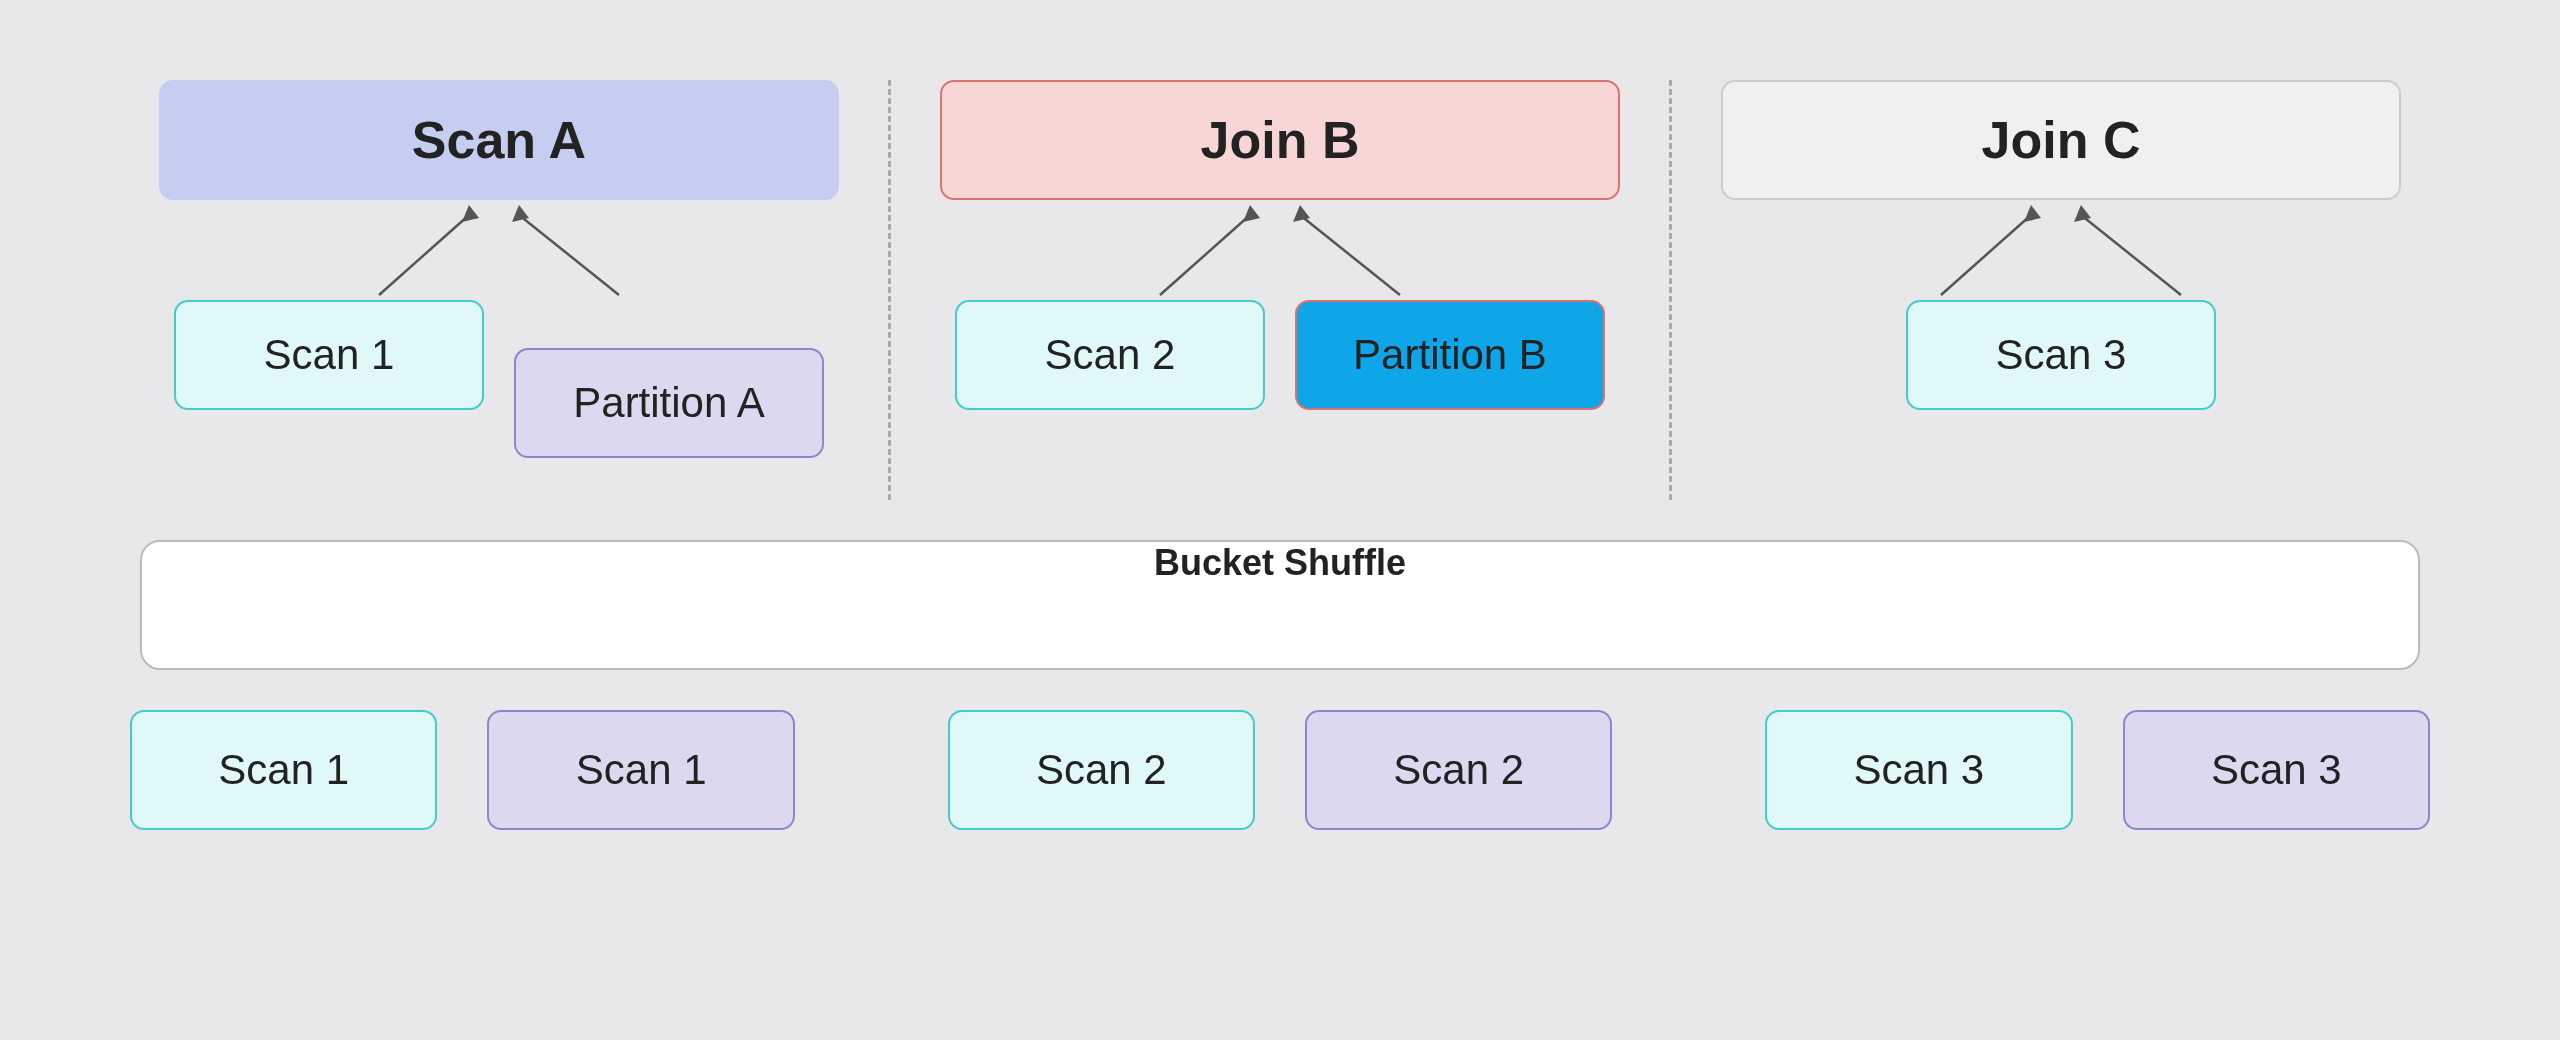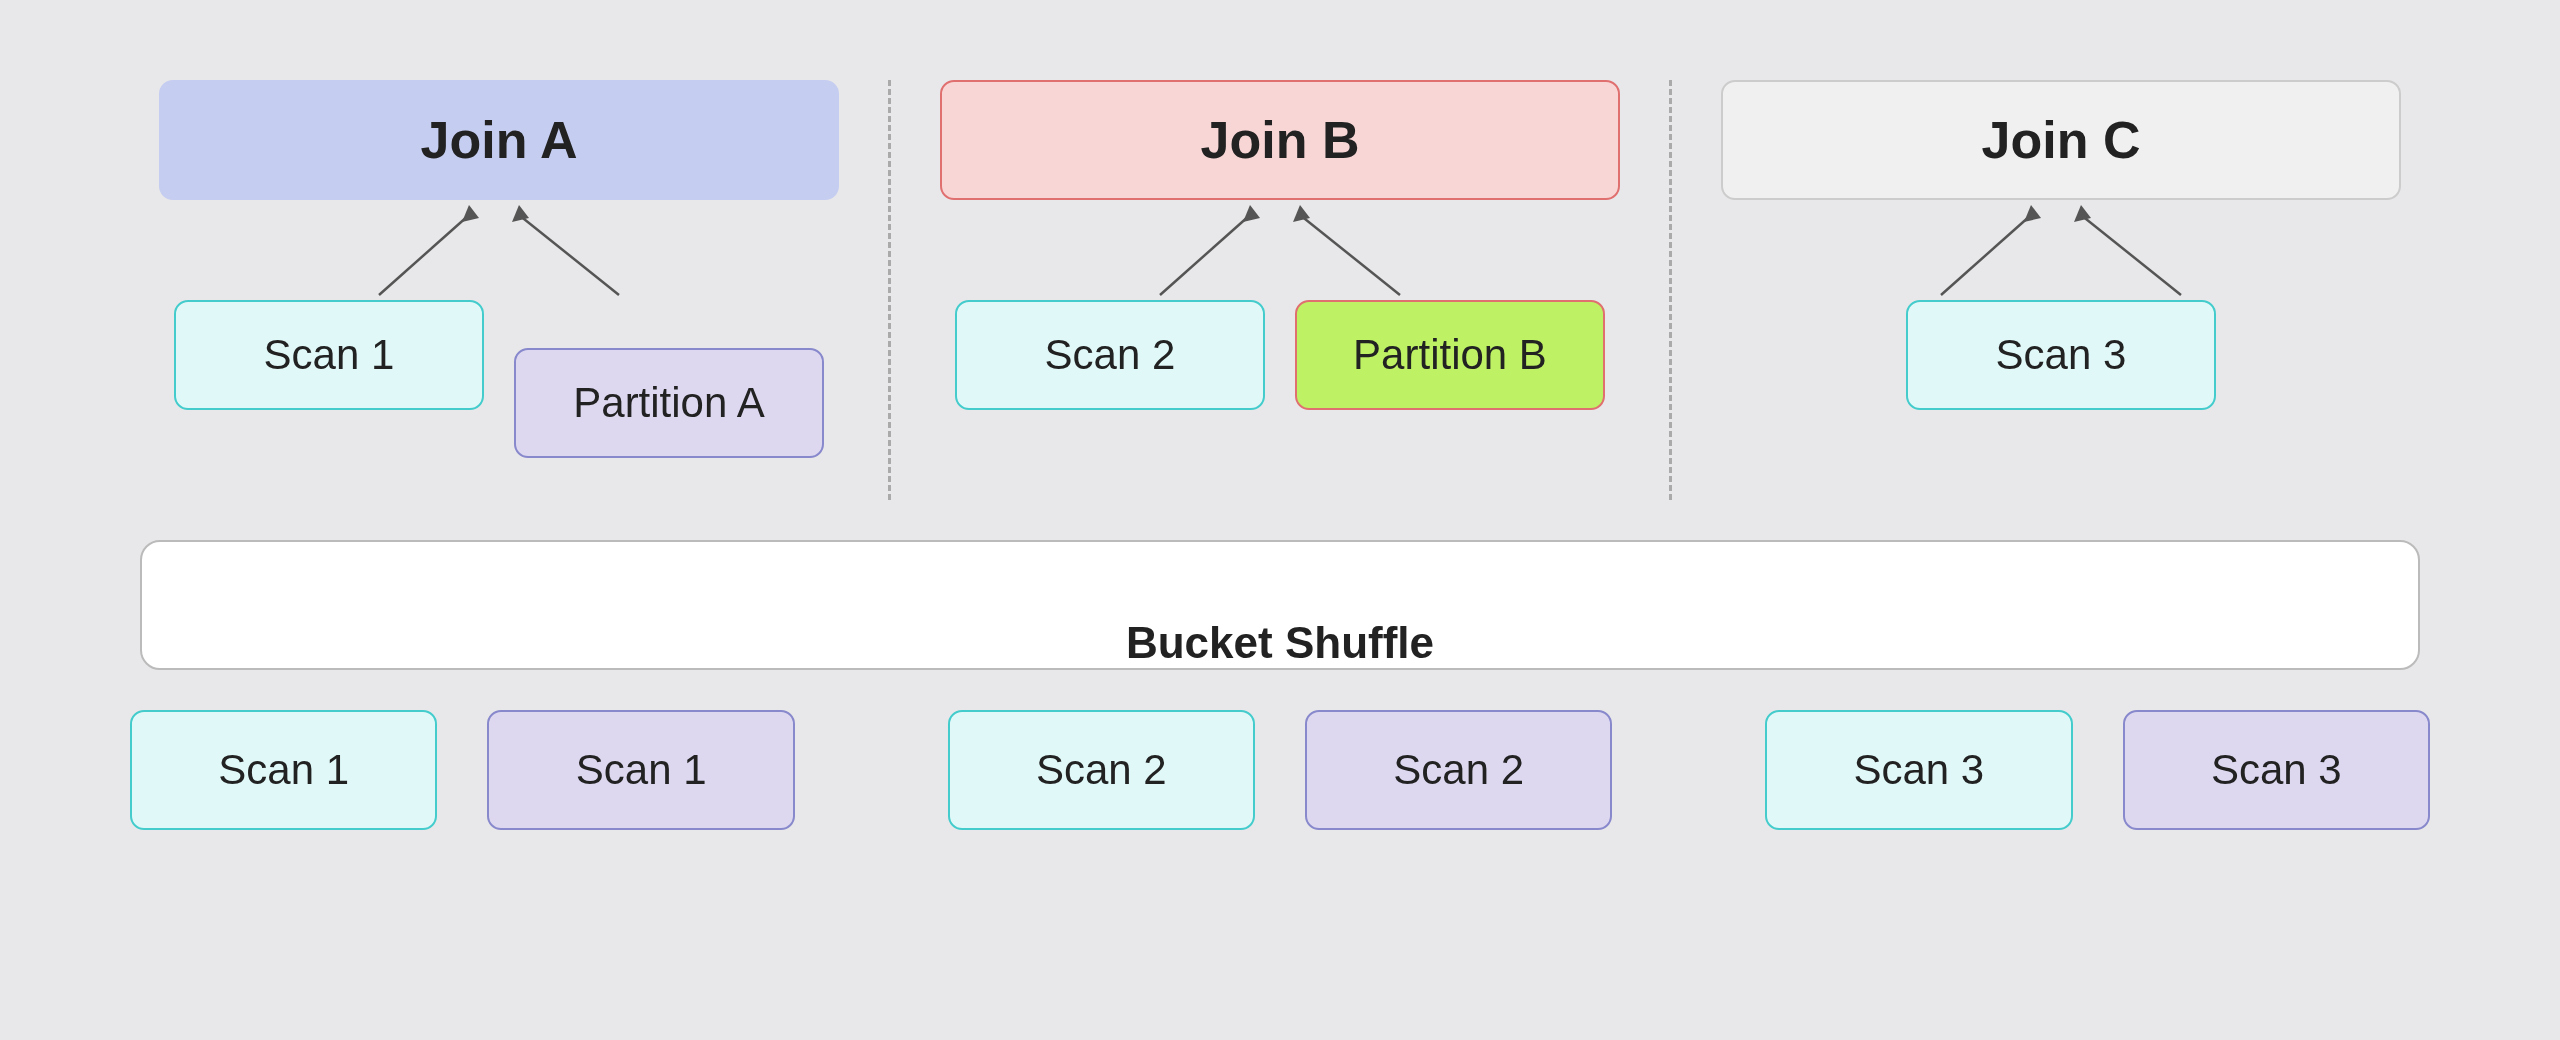--- a/index.html
+++ b/index.html
@@ -126,21 +126,21 @@
       border: 2.5px solid #44cccc;
     }
 
     .node-box.purple {
       background: #ddd8f0;
       border: 2.5px solid #8888cc;
       margin-top: 48px;
     }
 
     .node-box.red {
-      background: #bef264;
+      background: #0ea5e9;
       border: 2.5px solid #e07070;
     }
 
     .node-box.gray {
       background: #f0f0f0;
       border: 2.5px solid #ccc;
     }
 
     
     .middle-section {
@@ -151,23 +151,23 @@
       margin-bottom: 40px;
     }
 
     .bucket-box {
       width: 2280px;
       height: 130px;
       border-radius: 20px;
       background: #ffffff;
       border: 2.5px solid #bbb;
       display: flex;
-      align-items: flex-end;
-      justify-content: center;
-      font-size: 44px;
+      align-items: flex-start;
+      justify-content: center;
+      font-size: 36px;
       font-weight: 700;
       color: #222;
     }
 
     
     .bottom-section {
       display: flex;
       flex-direction: row;
       gap: 50px;
       justify-content: center;
@@ -203,21 +203,21 @@
   </style>
 </head>
 <body>
 
 <div class="diagram">
 
   <div class="top-section">
 
     <div class="join-group">
       <div class="join-box blue">
-        <span>Join A</span>
+        <span>Scan A</span>
       </div>
       <div class="arrow-area">
         <svg viewBox="0 0 680 100" xmlns="http://www.w3.org/2000/svg">
 
           <line x1="220" y1="95" x2="310" y2="15" stroke="#555" stroke-width="2.5"></line>
           <polygon points="310,5 303,22 320,18" fill="#555"></polygon>
 
           <line x1="460" y1="95" x2="360" y2="15" stroke="#555" stroke-width="2.5"></line>
           <polygon points="360,5 353,22 370,18" fill="#555"></polygon>
         </svg>

